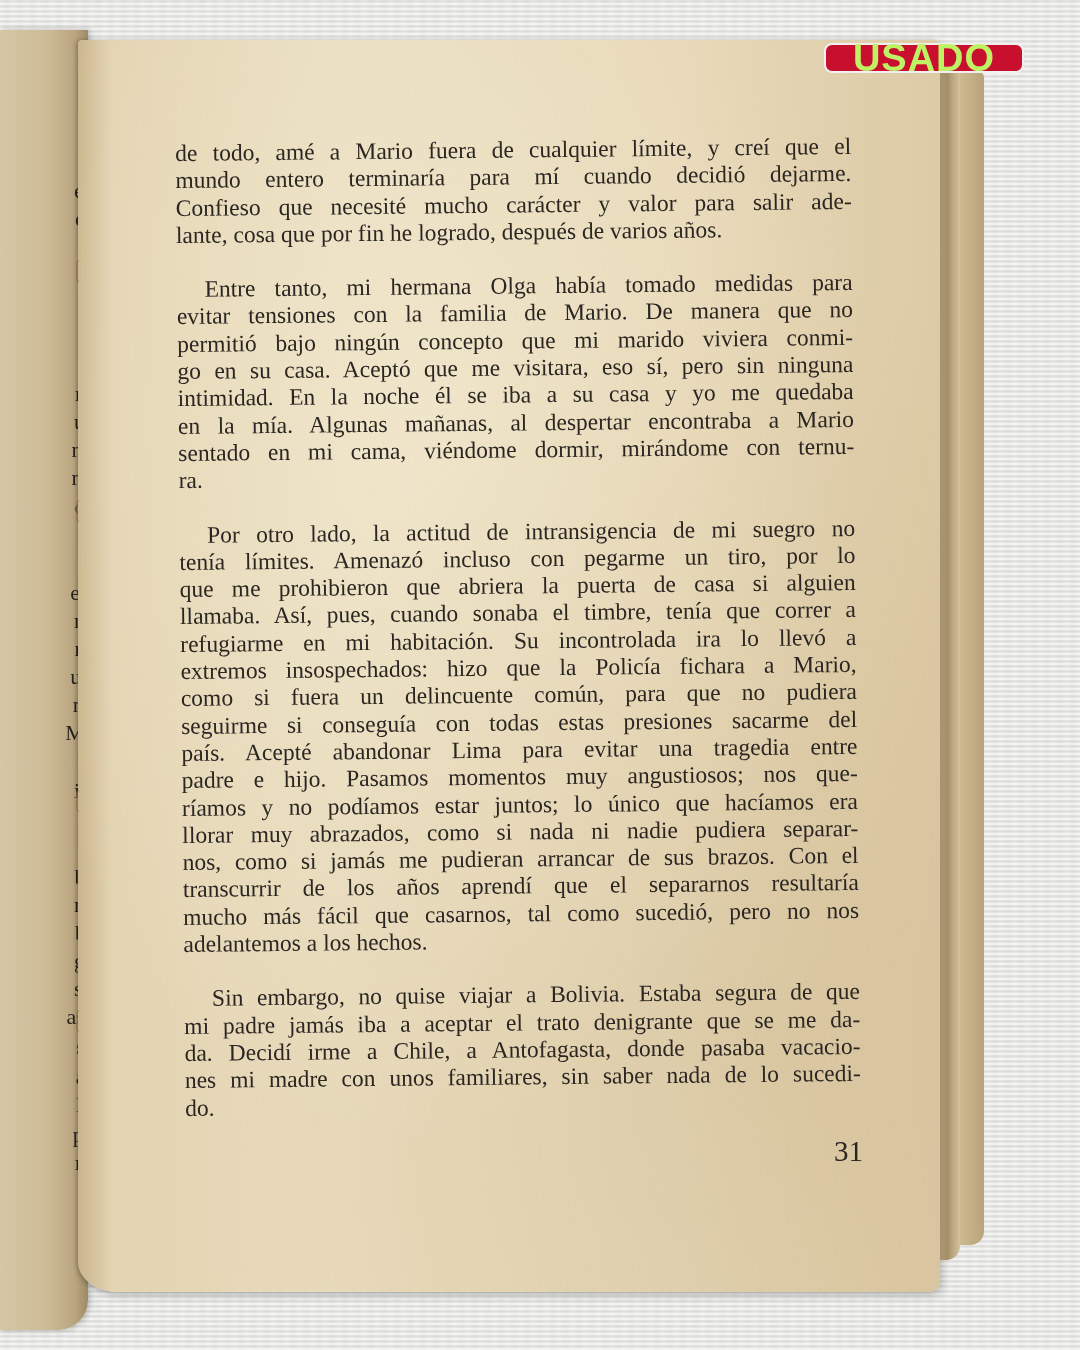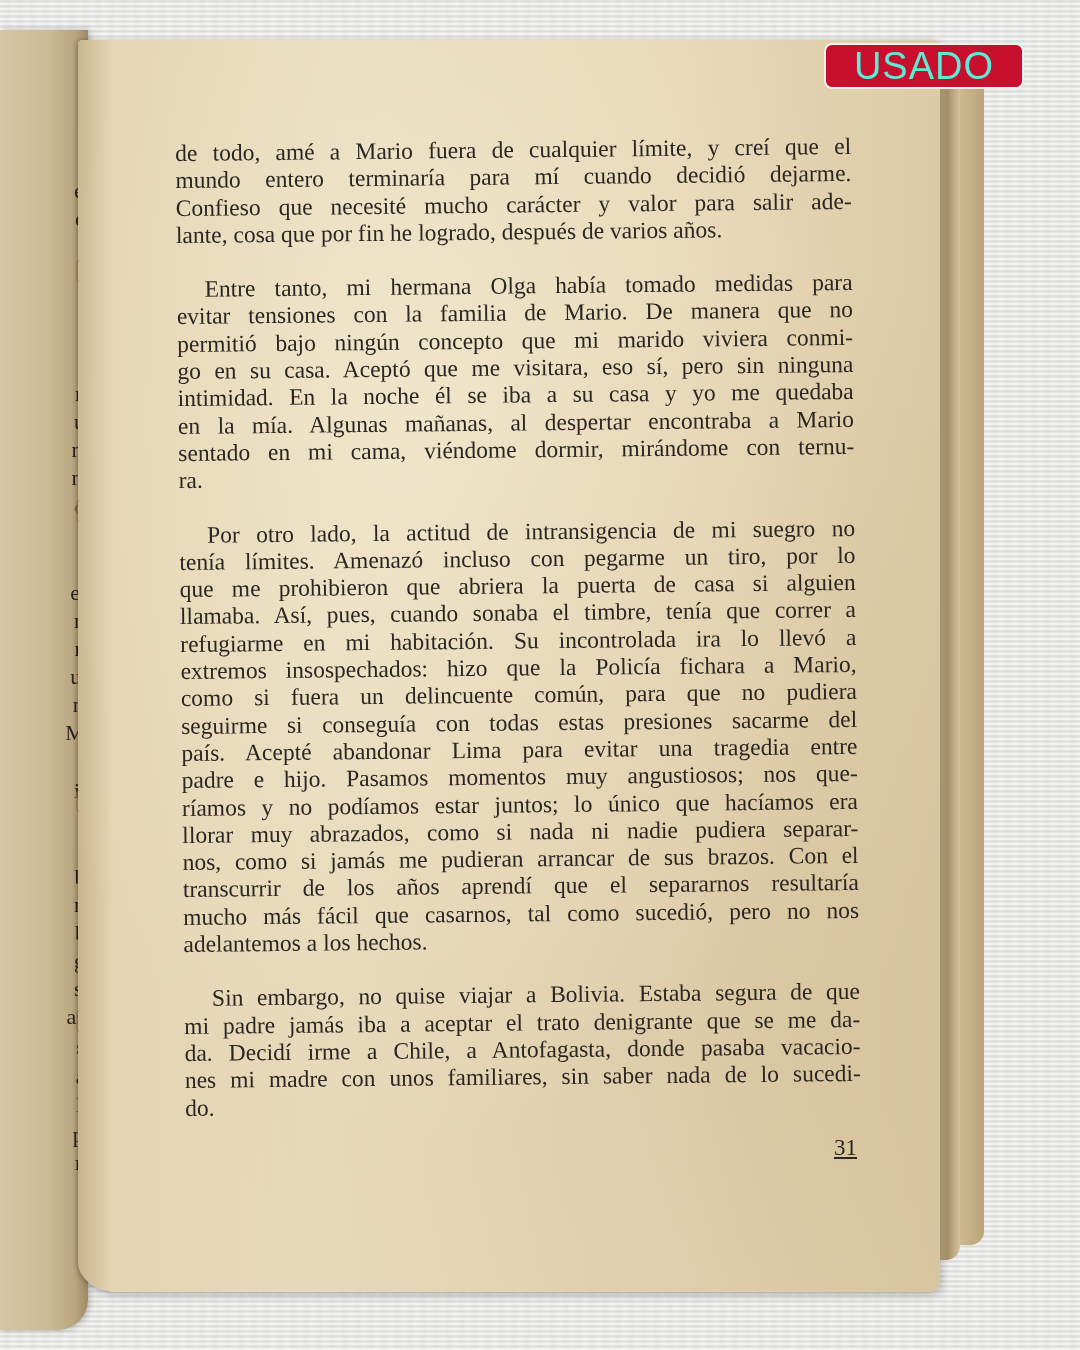--- a/index.html
+++ b/index.html
@@ -44,28 +44,28 @@
     position:absolute; left:175px; top:140px; width:676px;
     font-size:23.5px; line-height:27.3px; color:#2b2622;
     transform:rotate(-0.6deg); transform-origin:left top;
   }
   .para { margin:0; text-align:justify; text-align-last:left; }
   .para .ln { display:block; text-align:justify; text-align-last:justify; white-space:nowrap; }
   .para .ln.last { text-align-last:left; }
   .para.indent .ln:first-child { padding-left:28px; }
   .gap { height:27px; }
   .page-number {
-    position:absolute; left:834px; top:1135px; font-size:23px; color:#2b2622;text-decoration:underline;
+    position:absolute; left:834px; top:1135px; font-size:29px; color:#2b2622;
   }
   .badge {
-    position:absolute; left:824px; top:43px; width:200px; height:46px;
+    position:absolute; left:824px; top:43px; width:200px; height:30px;
     background:#c8102e; border-radius:8px; border:2px solid #f0f0f0;
     box-sizing:border-box;
-    color:#5eead4; font-family:"Liberation Sans","DejaVu Sans",sans-serif;
-    font-weight:normal; font-size:38px; letter-spacing:1px;
+    color:#bef264; font-family:"Liberation Sans","DejaVu Sans",sans-serif;
+    font-weight:bold; font-size:38px; letter-spacing:1px;
     display:flex; align-items:center; justify-content:center;
   }
   .binding-thread {
     position:absolute; left:76px; width:8px; height:22px;
     border-left:2px solid rgba(140,115,80,0.7); border-radius:4px;
   }
 </style>
 </head>
 <body>
 

